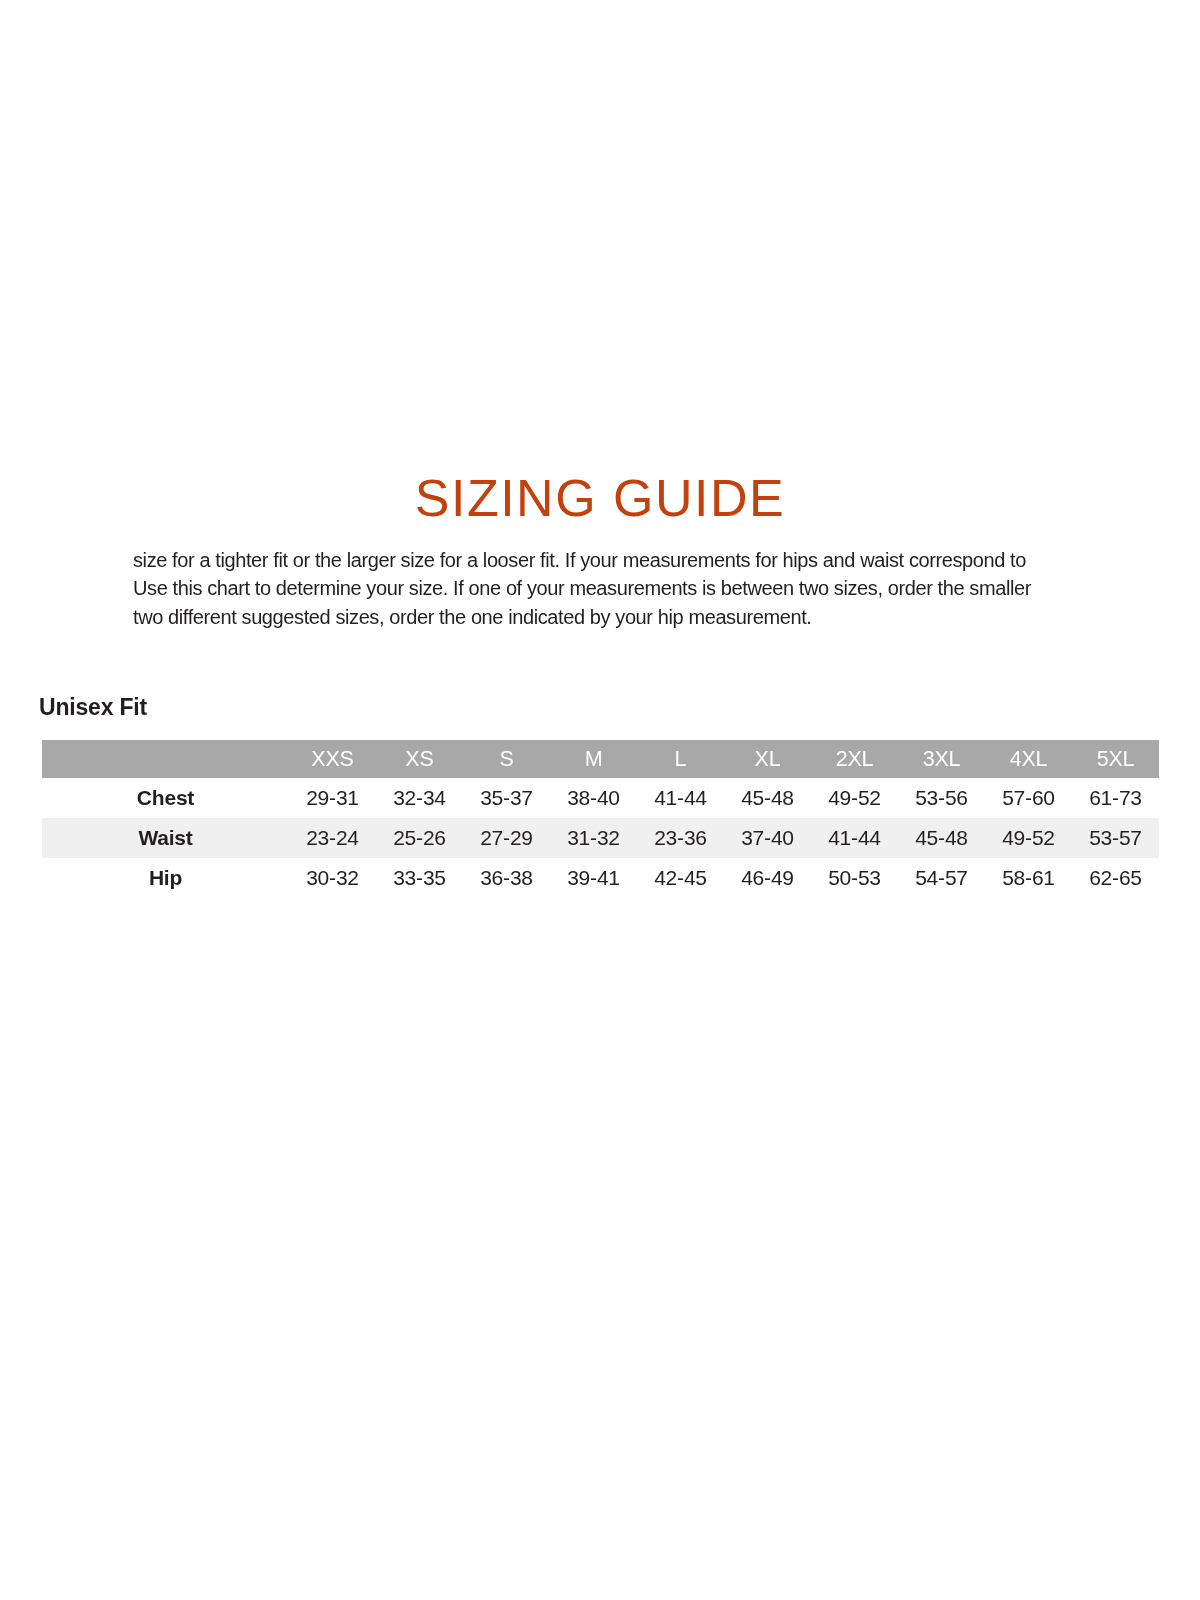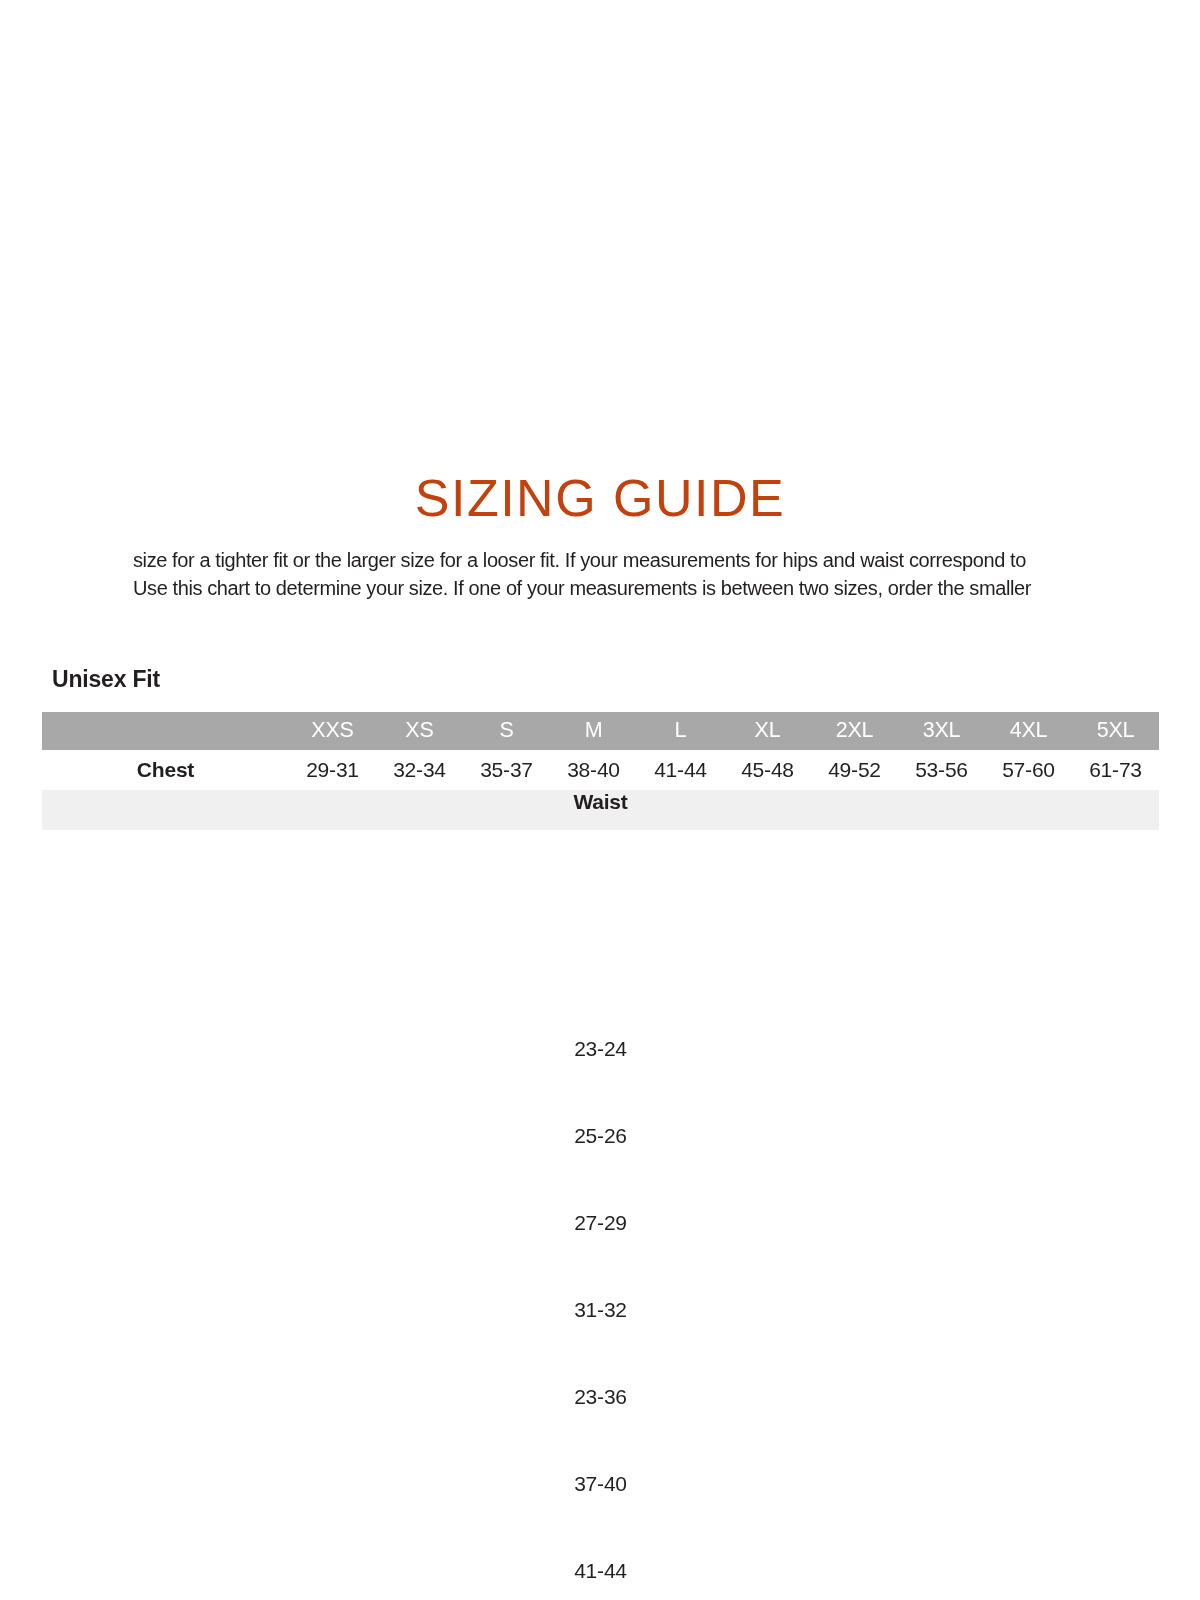--- a/index.html
+++ b/index.html
@@ -22,62 +22,63 @@
     color: #c2410c;
   }
   .intro {
     margin: 17px 0 0 133px;
     font-size: 20px;
     line-height: 28.5px;
     letter-spacing: -0.4px;
   }
   .intro .line { white-space: nowrap; }
   .section-heading {
-    margin: 62px 0 0 52px;
+    margin: 62px 0 0 39px;
     font-size: 23px;
     font-weight: 700;
     line-height: 28px;
     letter-spacing: -0.2px;
   }
   .size-table {
     margin: 19px 0 0 42px;
     width: 1117px;
   }
   .trow {
     display: flex;
     align-items: center;
     height: 40px;
     background: #ffffff;
   }
   .trow.thead {
     height: 38px;
     background: var(--header-bg, #a8a8a8);
     color: var(--header-text, #ffffff);
   }
-  .trow.row-alt { background: var(--alt-row-bg, #f0f0f0); flex-direction: column; }
+  .trow.row-alt { background: var(--alt-row-bg, #f0f0f0); }
   .tcell {
     flex: 0 0 87px;
     text-align: center;
     font-size: 21px;
     letter-spacing: -0.2px;
   }
   .label-cell {
     flex: 0 0 247px;
     font-weight: 700;
   }
   .thead .tcell { font-size: 21.5px; font-weight: 400; }
 </style>
 </head>
 <body>
 
 <h1 class="title">SIZING GUIDE</h1>
 
 <div class="intro">
   <div class="line">size for a tighter fit or the larger size for a looser fit. If your measurements for hips and waist correspond to</div>
   <div class="line">Use this chart to determine your size. If one of your measurements is between two sizes, order the smaller</div>
+  <div class="line">two different suggested sizes, order the one indicated by your hip measurement.</div>
 </div>
 
 <div class="section-heading">Unisex Fit</div>
 
 <div class="size-table">
   <div class="trow thead">
     <div class="tcell label-cell"></div>
     <div class="tcell">XXS</div>
     <div class="tcell">XS</div>
     <div class="tcell">S</div>
@@ -111,13 +112,26 @@
     <div class="tcell">27-29</div>
     <div class="tcell">31-32</div>
     <div class="tcell">23-36</div>
     <div class="tcell">37-40</div>
     <div class="tcell">41-44</div>
     <div class="tcell">45-48</div>
     <div class="tcell">49-52</div>
     <div class="tcell">53-57</div>
   </div>
 
+  <div class="trow">
+    <div class="tcell label-cell">Hip</div>
+    <div class="tcell">30-32</div>
+    <div class="tcell">33-35</div>
+    <div class="tcell">36-38</div>
+    <div class="tcell">39-41</div>
+    <div class="tcell">42-45</div>
+    <div class="tcell">46-49</div>
+    <div class="tcell">50-53</div>
+    <div class="tcell">54-57</div>
+    <div class="tcell">58-61</div>
+    <div class="tcell">62-65</div>
+  </div>
 </div>
 
 </body></html>

